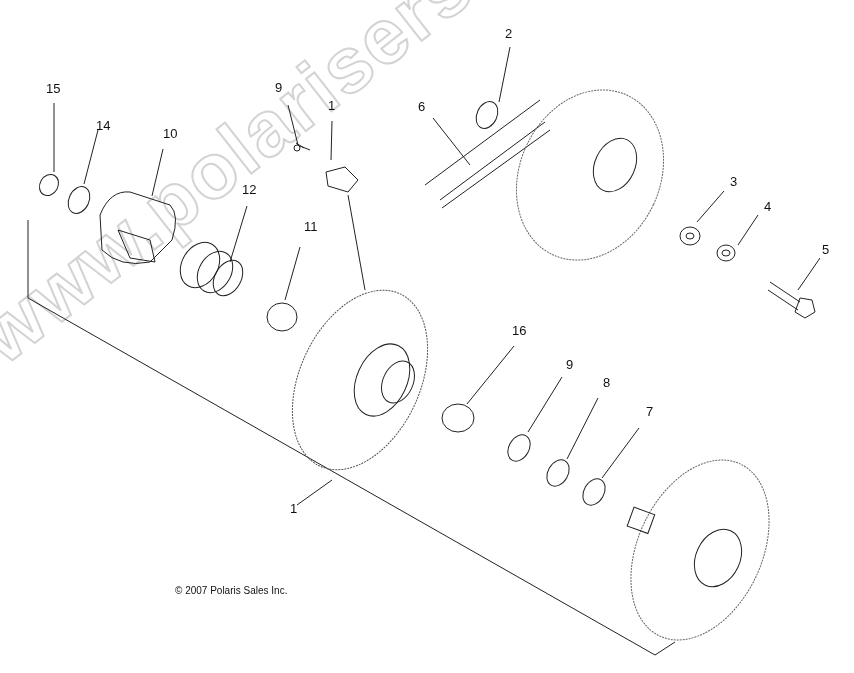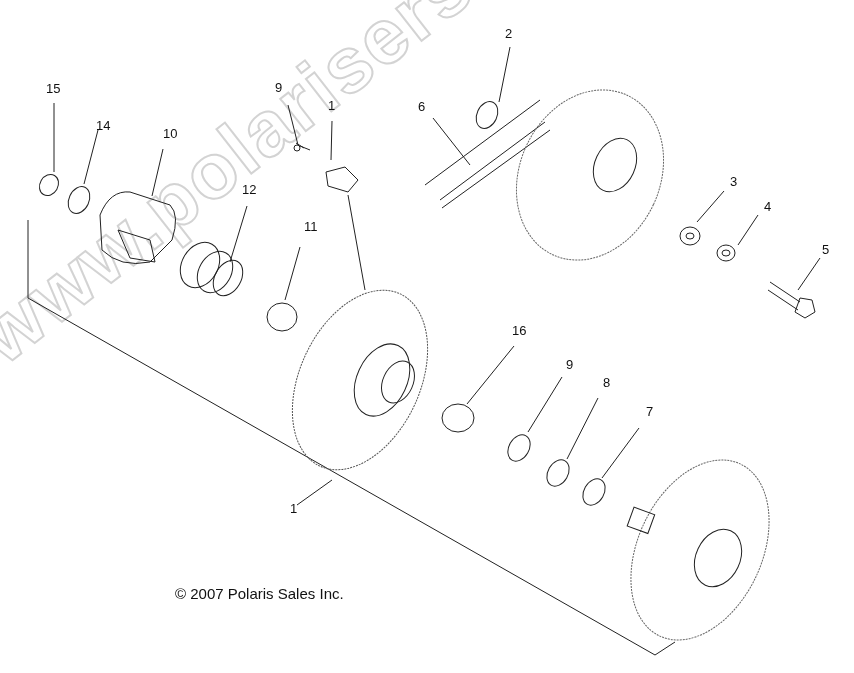--- a/index.html
+++ b/index.html
@@ -1,19 +1,19 @@
 <!DOCTYPE html>
 <html><head>
 <meta charset="utf-8">
 <style>
   html,body{margin:0;padding:0;background:#fff;}
   body{width:854px;height:673px;position:relative;overflow:hidden;font-family:"Liberation Sans",sans-serif;}
   svg{position:absolute;left:0;top:0;}
   .lbl{position:absolute;font-size:13px;color:#111;line-height:1;}
-  .copy{position:absolute;left:175px;top:585px;font-size:15px;color:#111;}
+  .copy{position:absolute;left:175px;top:585px;font-size:10px;color:#111;}
   .wm{position:absolute;left:-40px;top:310px;font-size:78px;font-weight:bold;color:#fff;
       -webkit-text-stroke:2px #cfcfcf;transform:rotate(-38deg);transform-origin:left top;
       white-space:nowrap;letter-spacing:2px;font-family:"Liberation Sans",sans-serif;opacity:0.9;}
 </style>
 </head>
 <body>
 
 <div class="wm">www.polarisersatzteile.de</div>
 
 <svg width="854" height="673" viewBox="0 0 854 673" fill="none" stroke="#222" stroke-width="1">

